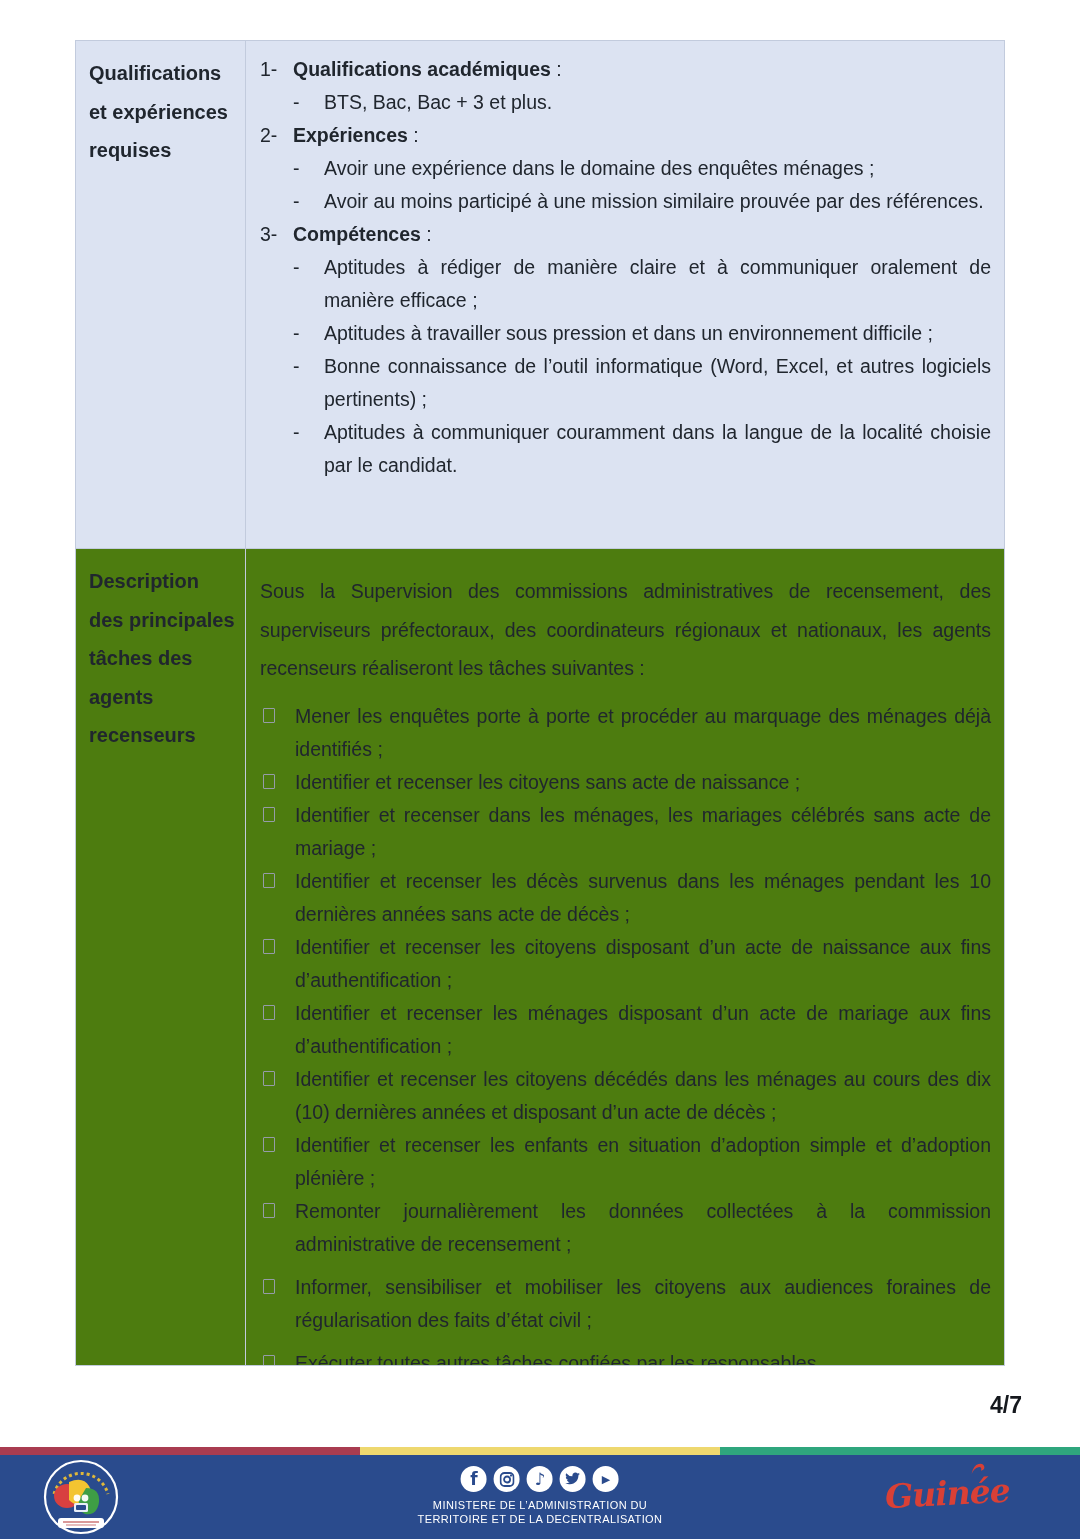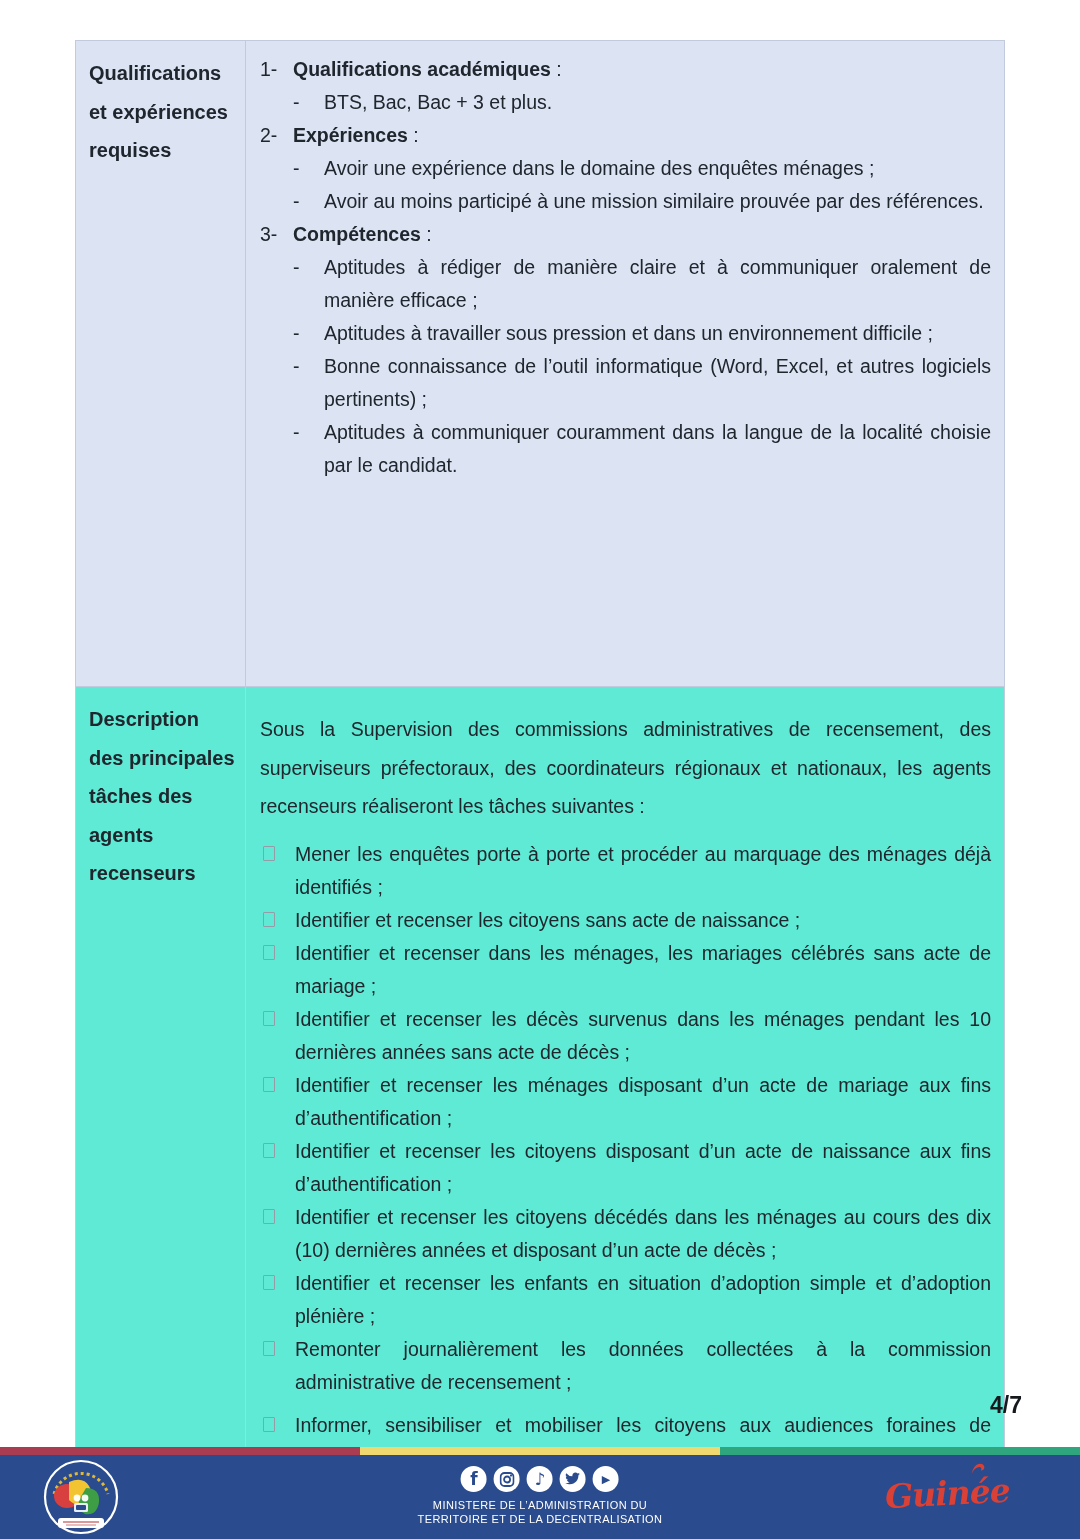--- a/index.html
+++ b/index.html
@@ -7,22 +7,22 @@
     width:1080px;height:1539px;position:relative;overflow:hidden;
     background:#ffffff;color:#20262e;
     font-family:"Liberation Sans",sans-serif;
   }
   
   .doc-table{
     position:absolute;left:75px;top:40px;width:930px;
     border:1.5px solid #c2cbdd;box-sizing:border-box;background:#fff;
   }
   .trow{display:grid;grid-template-columns:170px 1fr;box-sizing:border-box}
-  .trow-qual{height:645px}
-  .trow-tasks{height:817px;border-top:1.5px solid #c2cbdd;background:#5eead4}
+  .trow-qual{height:507px}
+  .trow-tasks{height:817px;border-top:1.5px solid #c2cbdd;background:#4d7c0f}
   .cell{box-sizing:border-box;overflow:hidden}
   .cell-h{
     border-right:1.5px solid #c2cbdd;
     padding:13px 8px 0 13px;
     font-weight:bold;font-size:20px;line-height:38.5px;
   }
   .cell-b{padding:12px 13px 0 14px;font-size:19.5px;line-height:33px}
   .cell-tasks{padding-top:23px}
   
   .qhead{display:flex}
@@ -135,25 +135,25 @@
           <div class="task">
             <span class="box"></span>
             <span class="ttext">Identifier et recenser dans les ménages, les mariages célébrés sans acte de mariage&nbsp;;</span>
           </div>
           <div class="task">
             <span class="box"></span>
             <span class="ttext">Identifier et recenser les décès survenus dans les ménages pendant les 10 dernières années sans acte de décès&nbsp;;</span>
           </div>
           <div class="task">
             <span class="box"></span>
+            <span class="ttext">Identifier et recenser les citoyens disposant d’un acte de naissance aux fins d’authentification&nbsp;;</span>
+          </div>
+          <div class="task">
+            <span class="box"></span>
             <span class="ttext">Identifier et recenser les ménages disposant d’un acte de mariage aux fins d’authentification&nbsp;;</span>
-          </div>
-          <div class="task">
-            <span class="box"></span>
-            <span class="ttext">Identifier et recenser les citoyens disposant d’un acte de naissance aux fins d’authentification&nbsp;;</span>
           </div>
           <div class="task">
             <span class="box"></span>
             <span class="ttext">Identifier et recenser les citoyens décédés dans les ménages au cours des dix (10) dernières années et disposant d’un acte de décès&nbsp;;</span>
           </div>
           <div class="task">
             <span class="box"></span>
             <span class="ttext">Identifier et recenser les enfants en situation d’adoption simple et d’adoption plénière&nbsp;;</span>
           </div>
           <div class="task">

